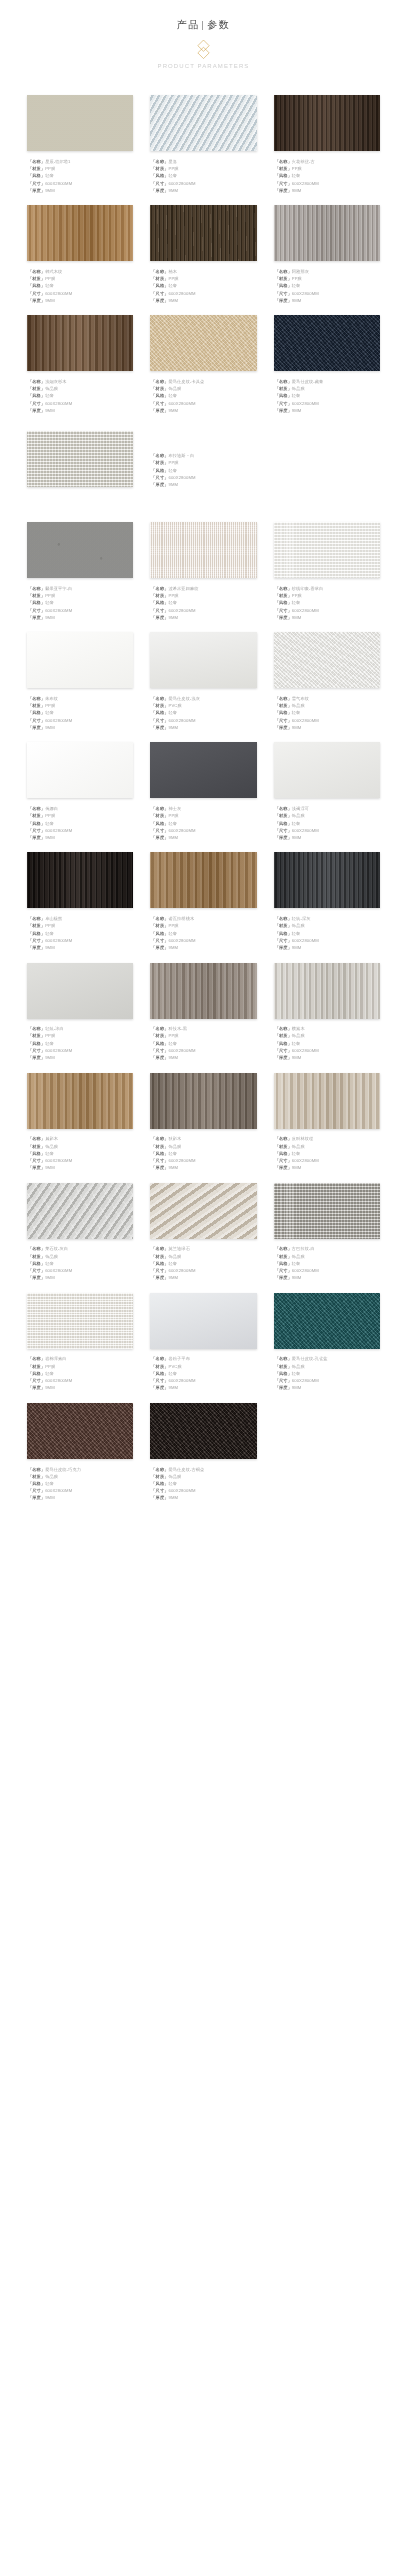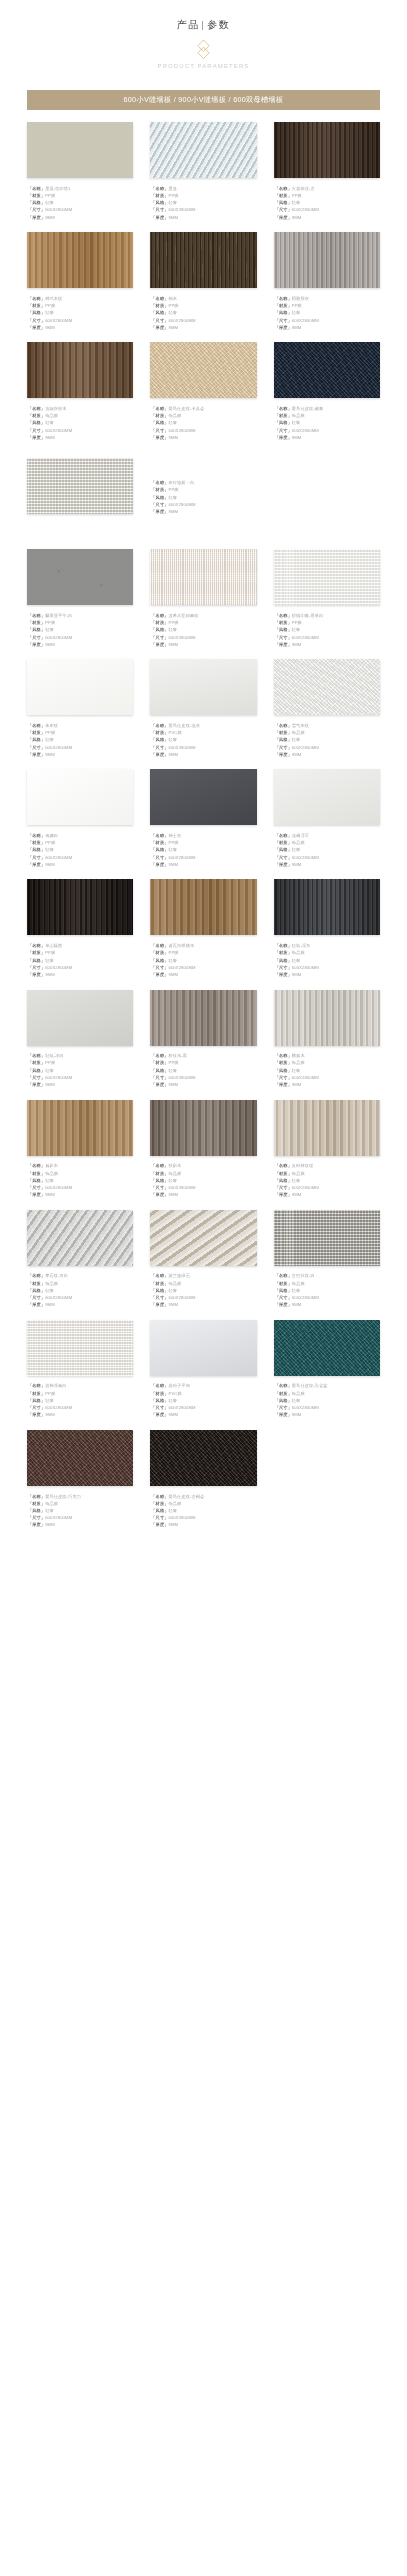--- a/index.html
+++ b/index.html
@@ -297,21 +297,20 @@
     <g fill="none" stroke="#c8962f" stroke-width="1">
       <path d="M22 2 L33 13 L22 24 L11 13 Z"></path>
       <path d="M22 16 L33 27 L22 38 L11 27 Z"></path>
     </g>
   </svg>
   <div class="subtitle">PRODUCT PARAMETERS</div>
 </div>
 
 <div id="sections-root">
     <div class="section">
-      <div class="section-banner">600小V缝墙板 / 900小V缝墙板 / 600双母槽墙板</div>
       <div class="grid">
         <div class="cell">
         <div class="swatch tx-linen-beige"></div>
 
     <div class="spec">
       <span class="spec-row"><span class="k">「名称」</span><span class="v">星辰-德尔塔1</span></span>
       <span class="spec-row"><span class="k">「材质」</span><span class="v">PP膜</span></span>
       <span class="spec-row"><span class="k">「风格」</span><span class="v">轻奢</span></span>
       <span class="spec-row"><span class="k">「尺寸」</span><span class="v">600X2800MM</span></span>
       <span class="spec-row"><span class="k">「厚度」</span><span class="v">9MM</span></span>

